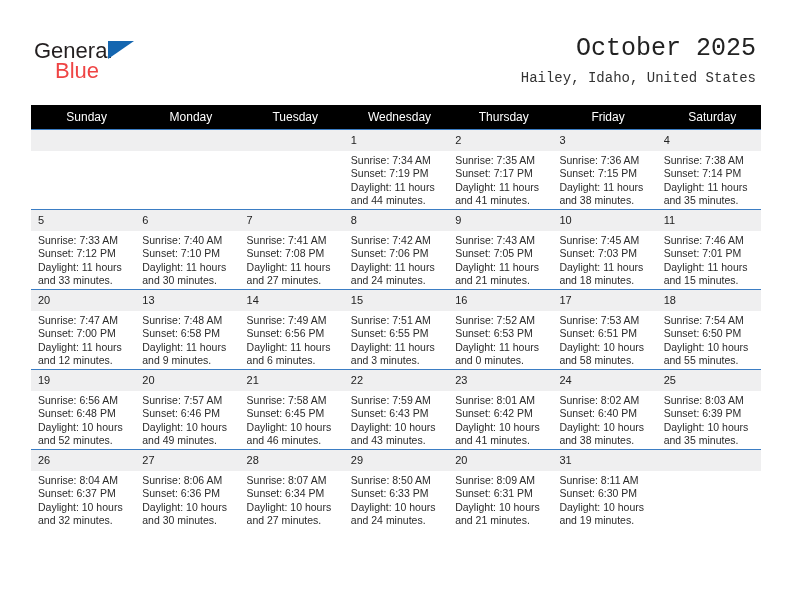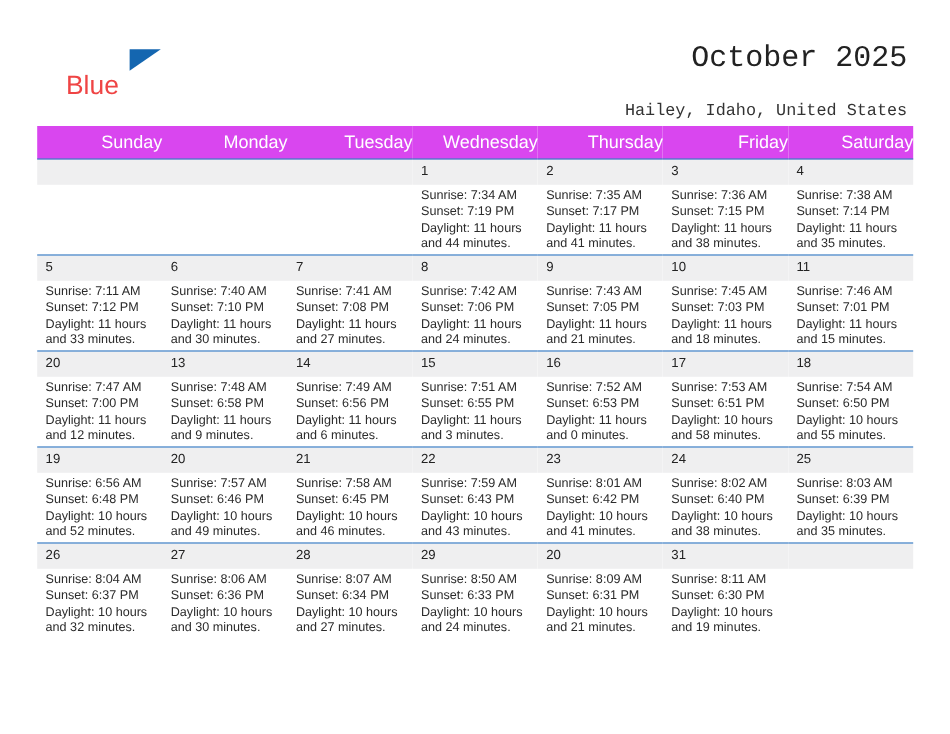--- a/index.html
+++ b/index.html
@@ -70,42 +70,42 @@
     text-align: right;
     font-family: Liberation Mono, monospace;
   }
   .cal-title {
     font-size: 25px;
     color: #222222;
     line-height: 30px;
     white-space: nowrap;
   }
   .cal-subtitle {
-    margin-top: 20px;
+    margin-top: 5px;
     font-size: 14px;
     color: #333333;
     line-height: 18px;
     white-space: nowrap;
   }
 
   
   .calendar {
     position: absolute;
     left: 31px;
     top: 105px;
     width: 730px;
     border-collapse: collapse;
     table-layout: fixed;
   }
   .calendar th {
-    background: #d946ef;
+    background: #000000;
     color: #ffffff;
-    font-size: 15px;
+    font-size: 12px;
     font-weight: normal;
-    text-align: right;
+    text-align: center;
     padding: 5px 0 5px 7px;
     height: 11px;
     border: none;
   }
   .calendar td {
     width: 104.28px;
     height: 79px;
     vertical-align: top;
     padding: 0;
     border: none;
@@ -140,20 +140,21 @@
   }
 </style>
 </head>
 <body>
 
 <div class="page">
 
   <div class="header">
 
     <div class="brand">
+      <span class="brand-general">General</span>
       <span class="brand-triangle"></span>
       <span class="brand-blue">Blue</span>
     </div>
 
     <div class="title-block">
       <div class="cal-title">October 2025</div>
       <div class="cal-subtitle">Hailey, Idaho, United States</div>
     </div>
 
   </div>
@@ -215,21 +216,21 @@
               <div>Sunset: 7:14 PM</div>
               <div>Daylight: 11 hours</div>
               <div>and 35 minutes.</div>
             </div>
           </td>
         </tr>
         <tr>
           <td>
             <span class="daynum">5</span>
             <div class="cell-lines">
-              <div>Sunrise: 7:11 AM</div>
+              <div>Sunrise: 7:33 AM</div>
               <div>Sunset: 7:12 PM</div>
               <div>Daylight: 11 hours</div>
               <div>and 33 minutes.</div>
             </div>
           </td>
           <td>
             <span class="daynum">6</span>
             <div class="cell-lines">
               <div>Sunrise: 7:40 AM</div>
               <div>Sunset: 7:10 PM</div>

